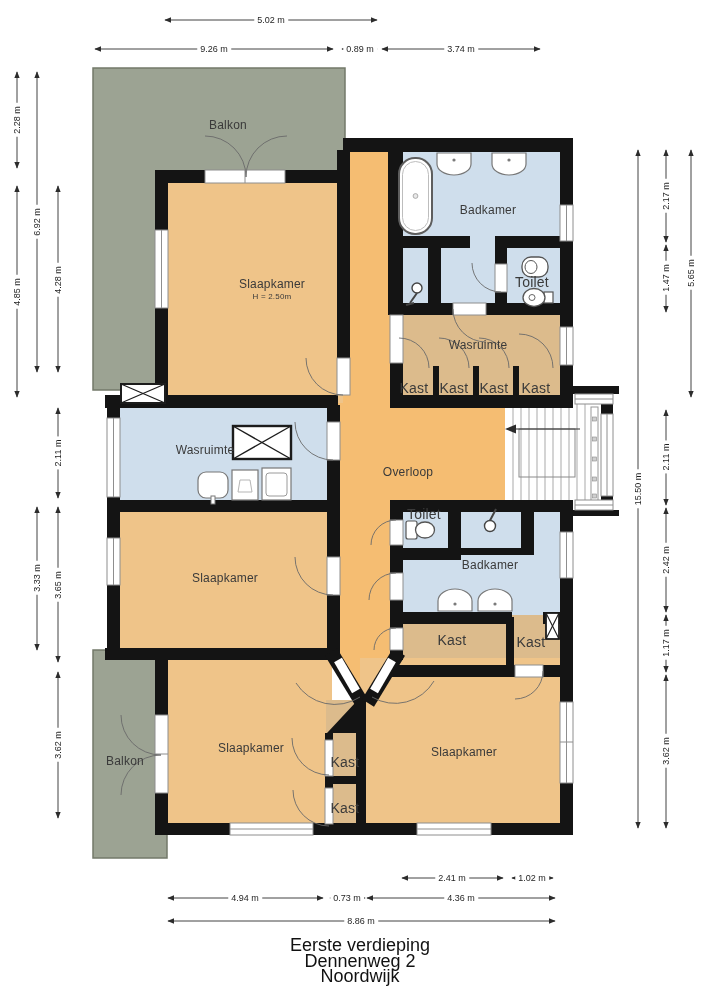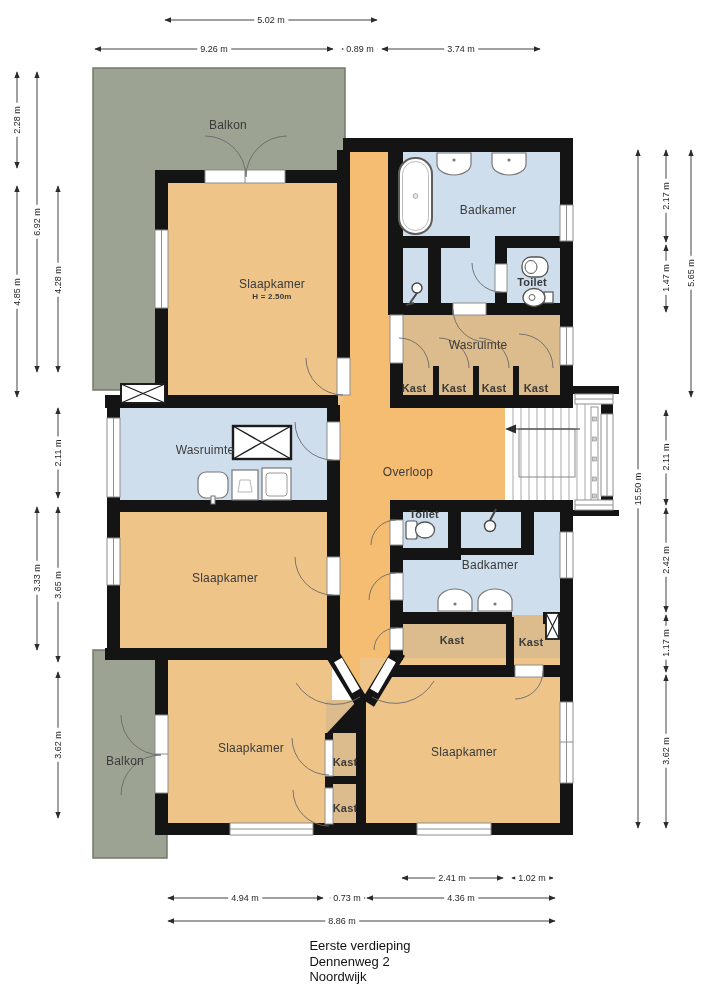--- a/index.html
+++ b/index.html
@@ -5,30 +5,30 @@
   html,body{margin:0;padding:0;background:#fff;}
   .canvas{
     position:relative;width:707px;height:1000px;background:#fff;overflow:hidden;
     font-family:"Liberation Sans","DejaVu Sans",sans-serif;
   }
   .canvas svg{position:absolute;left:0;top:0;}
   .lbl{
     position:absolute;transform:translate(-50%,-50%);
     font-size:12px;color:#3a3a3a;white-space:nowrap;letter-spacing:.2px;
   }
-  .lbl.small{font-size:11px;font-weight:bold;}
-  .lbl.sub{font-size:8px;font-weight:bold;}
+  .lbl.small{font-size:14px;}
+  .lbl.sub{font-size:8px;}
   .dim{
     position:absolute;transform:translate(-50%,-50%);
     font-size:9px;color:#1f1f1f;background:#fff;padding:0 3px;white-space:nowrap;
   }
   .dim.vert{transform:translate(-50%,-50%) rotate(-90deg);}
   .titleblock{
     position:absolute;left:360px;top:938px;transform:translateX(-50%);
-    color:#111;font-size:13px;line-height:15.5px;
+    text-align:center;color:#111;font-size:18px;line-height:15.5px;
   }
 </style>
 </head>
 <body>
 
 <div class="canvas">
 
 <svg width="707" height="1000" viewBox="0 0 707 1000">
   <defs>
     <marker id="da" viewBox="0 0 10 10" refX="9" refY="5" markerWidth="7.5" markerHeight="7.5" orient="auto-start-reverse">
@@ -411,21 +411,21 @@
 <span class="dim vert" style="left:666px;top:457px">2.11 m</span>
 <span class="dim vert" style="left:666px;top:560px">2.42 m</span>
 <span class="dim vert" style="left:666px;top:643px">1.17 m</span>
 <span class="dim vert" style="left:666px;top:751px">3.62 m</span>
 
 <span class="dim" style="left:452px;top:878px">2.41 m</span>
 <span class="dim" style="left:532px;top:878px">1.02 m</span>
 <span class="dim" style="left:245px;top:898px">4.94 m</span>
 <span class="dim" style="left:347px;top:898px">0.73 m</span>
 <span class="dim" style="left:461px;top:898px">4.36 m</span>
-<span class="dim" style="left:342px;top:921px">8.86 m</span>
+<span class="dim" style="left:361px;top:921px">8.86 m</span>
 
 <div class="titleblock">
   <div>Eerste verdieping</div>
   <div>Dennenweg 2</div>
   <div>Noordwijk</div>
 </div>
 
 </div>
 
 </body></html>

